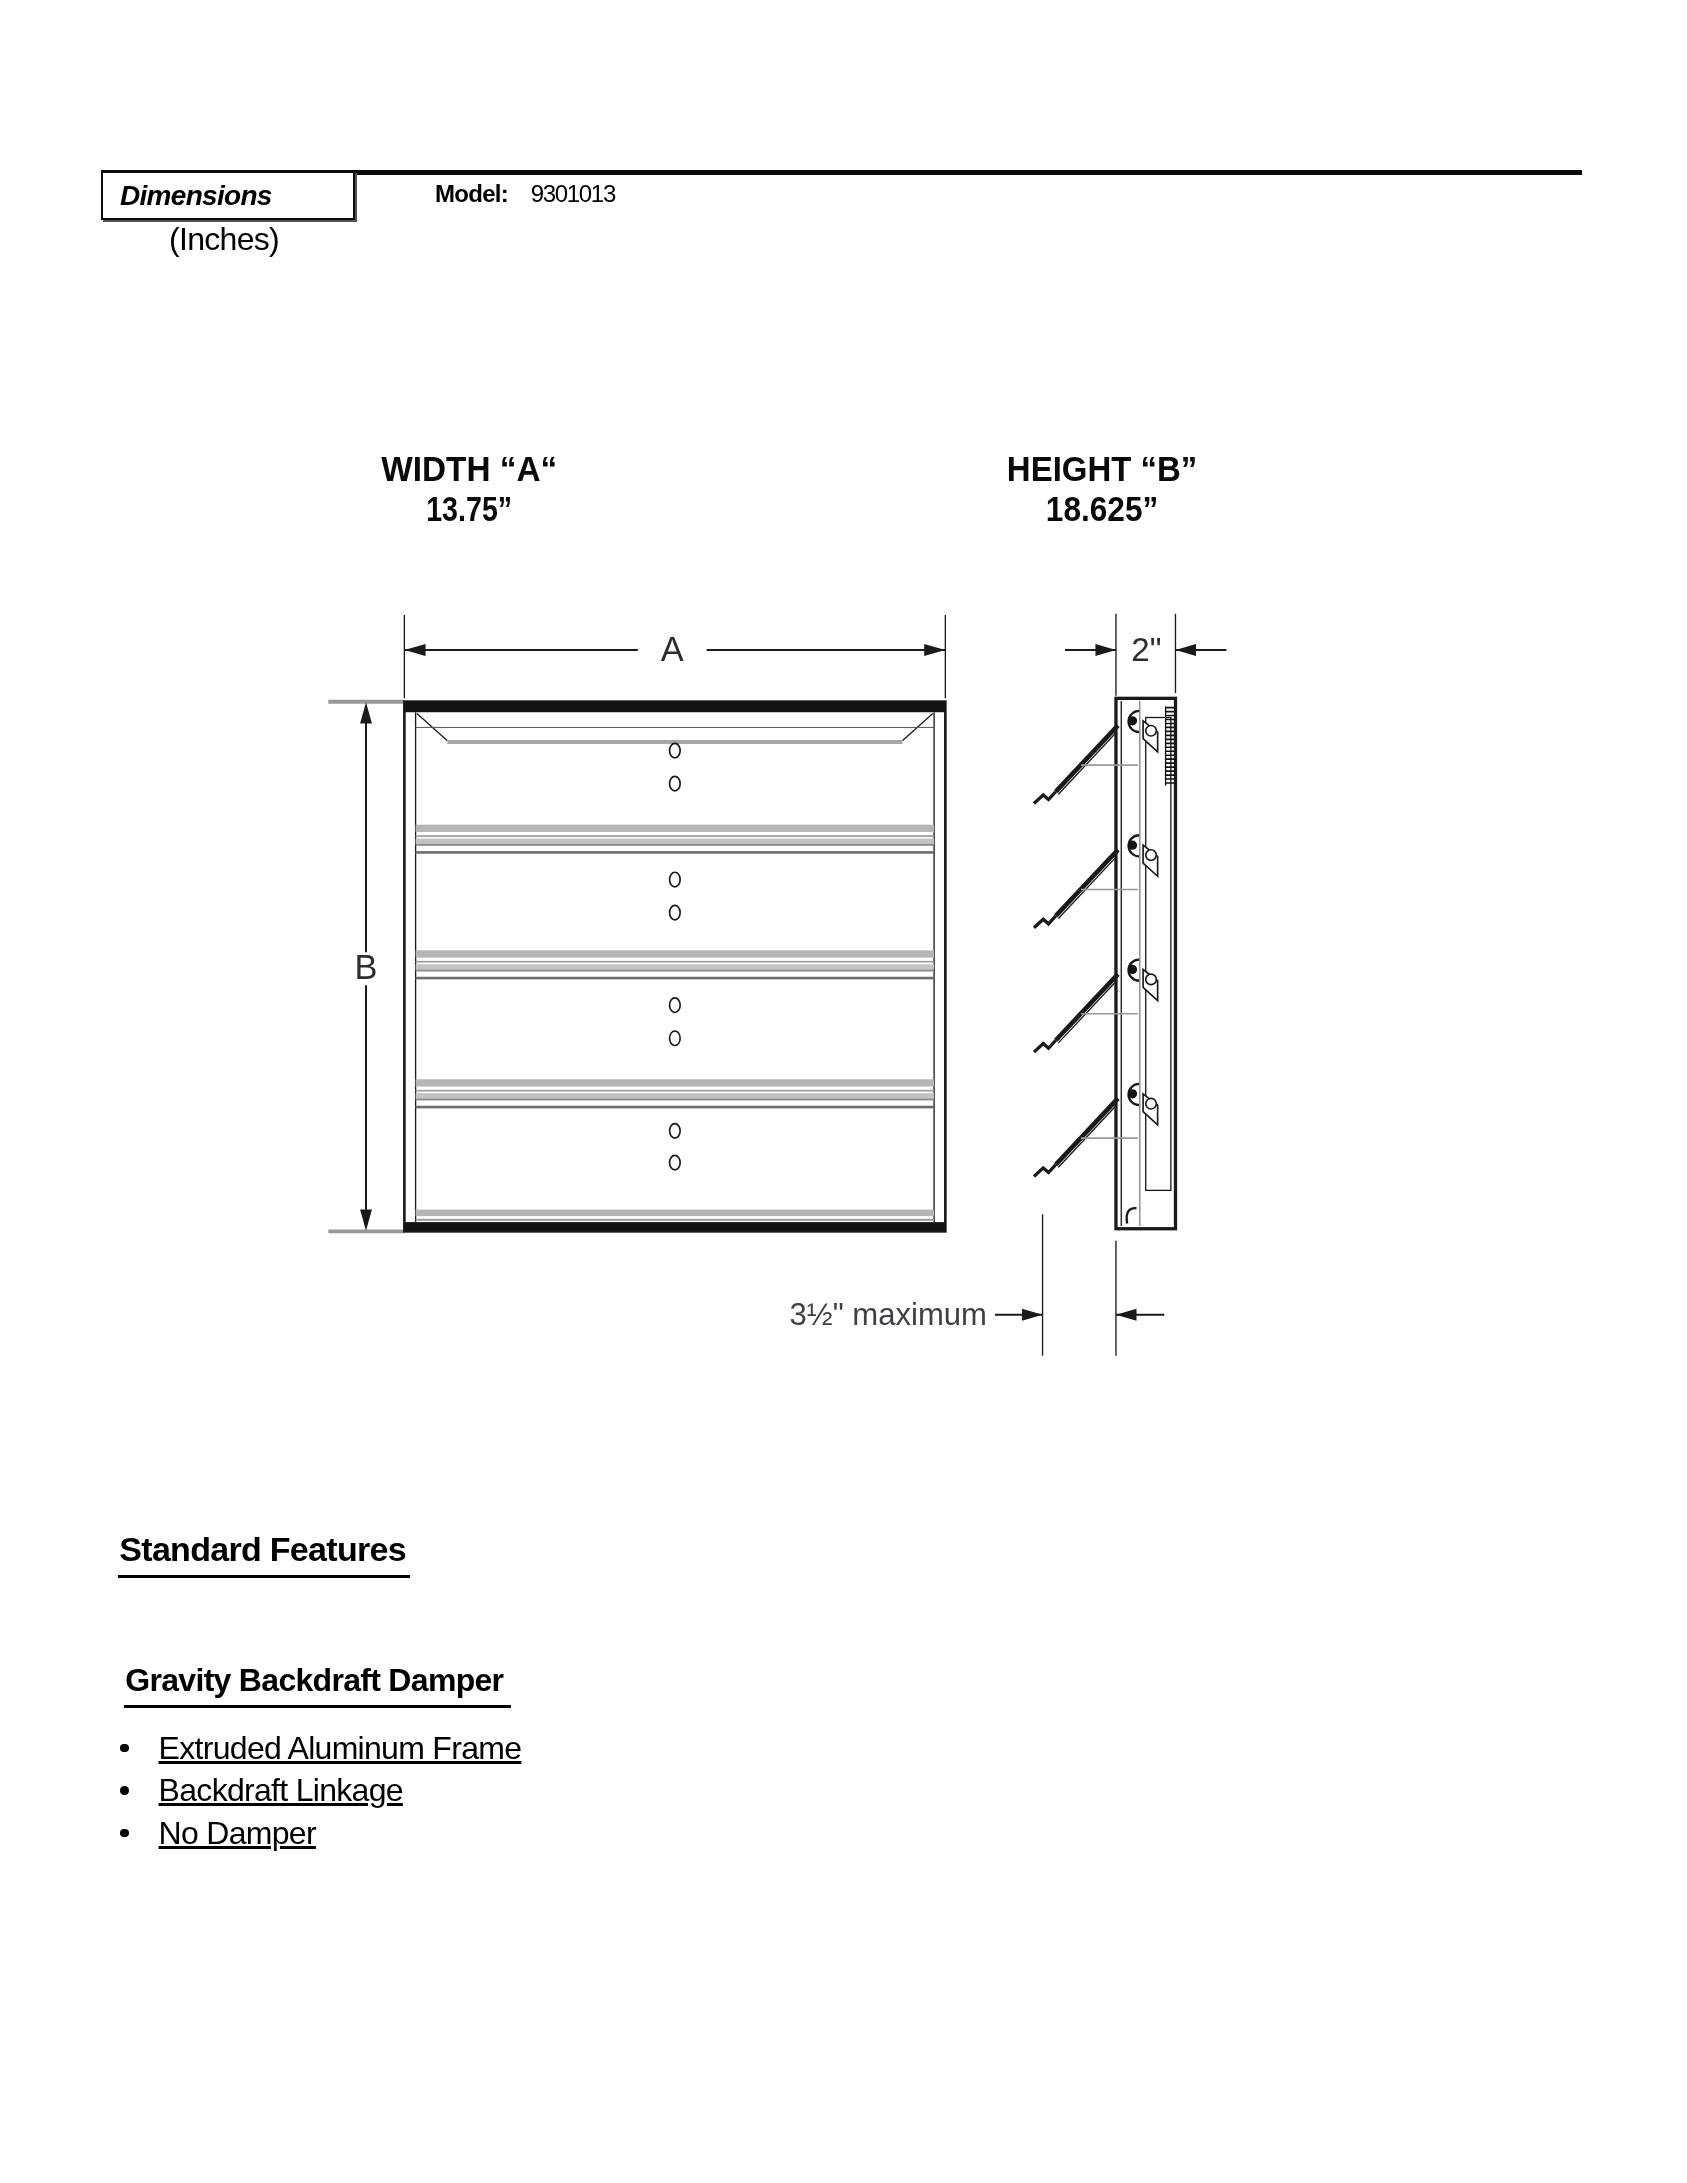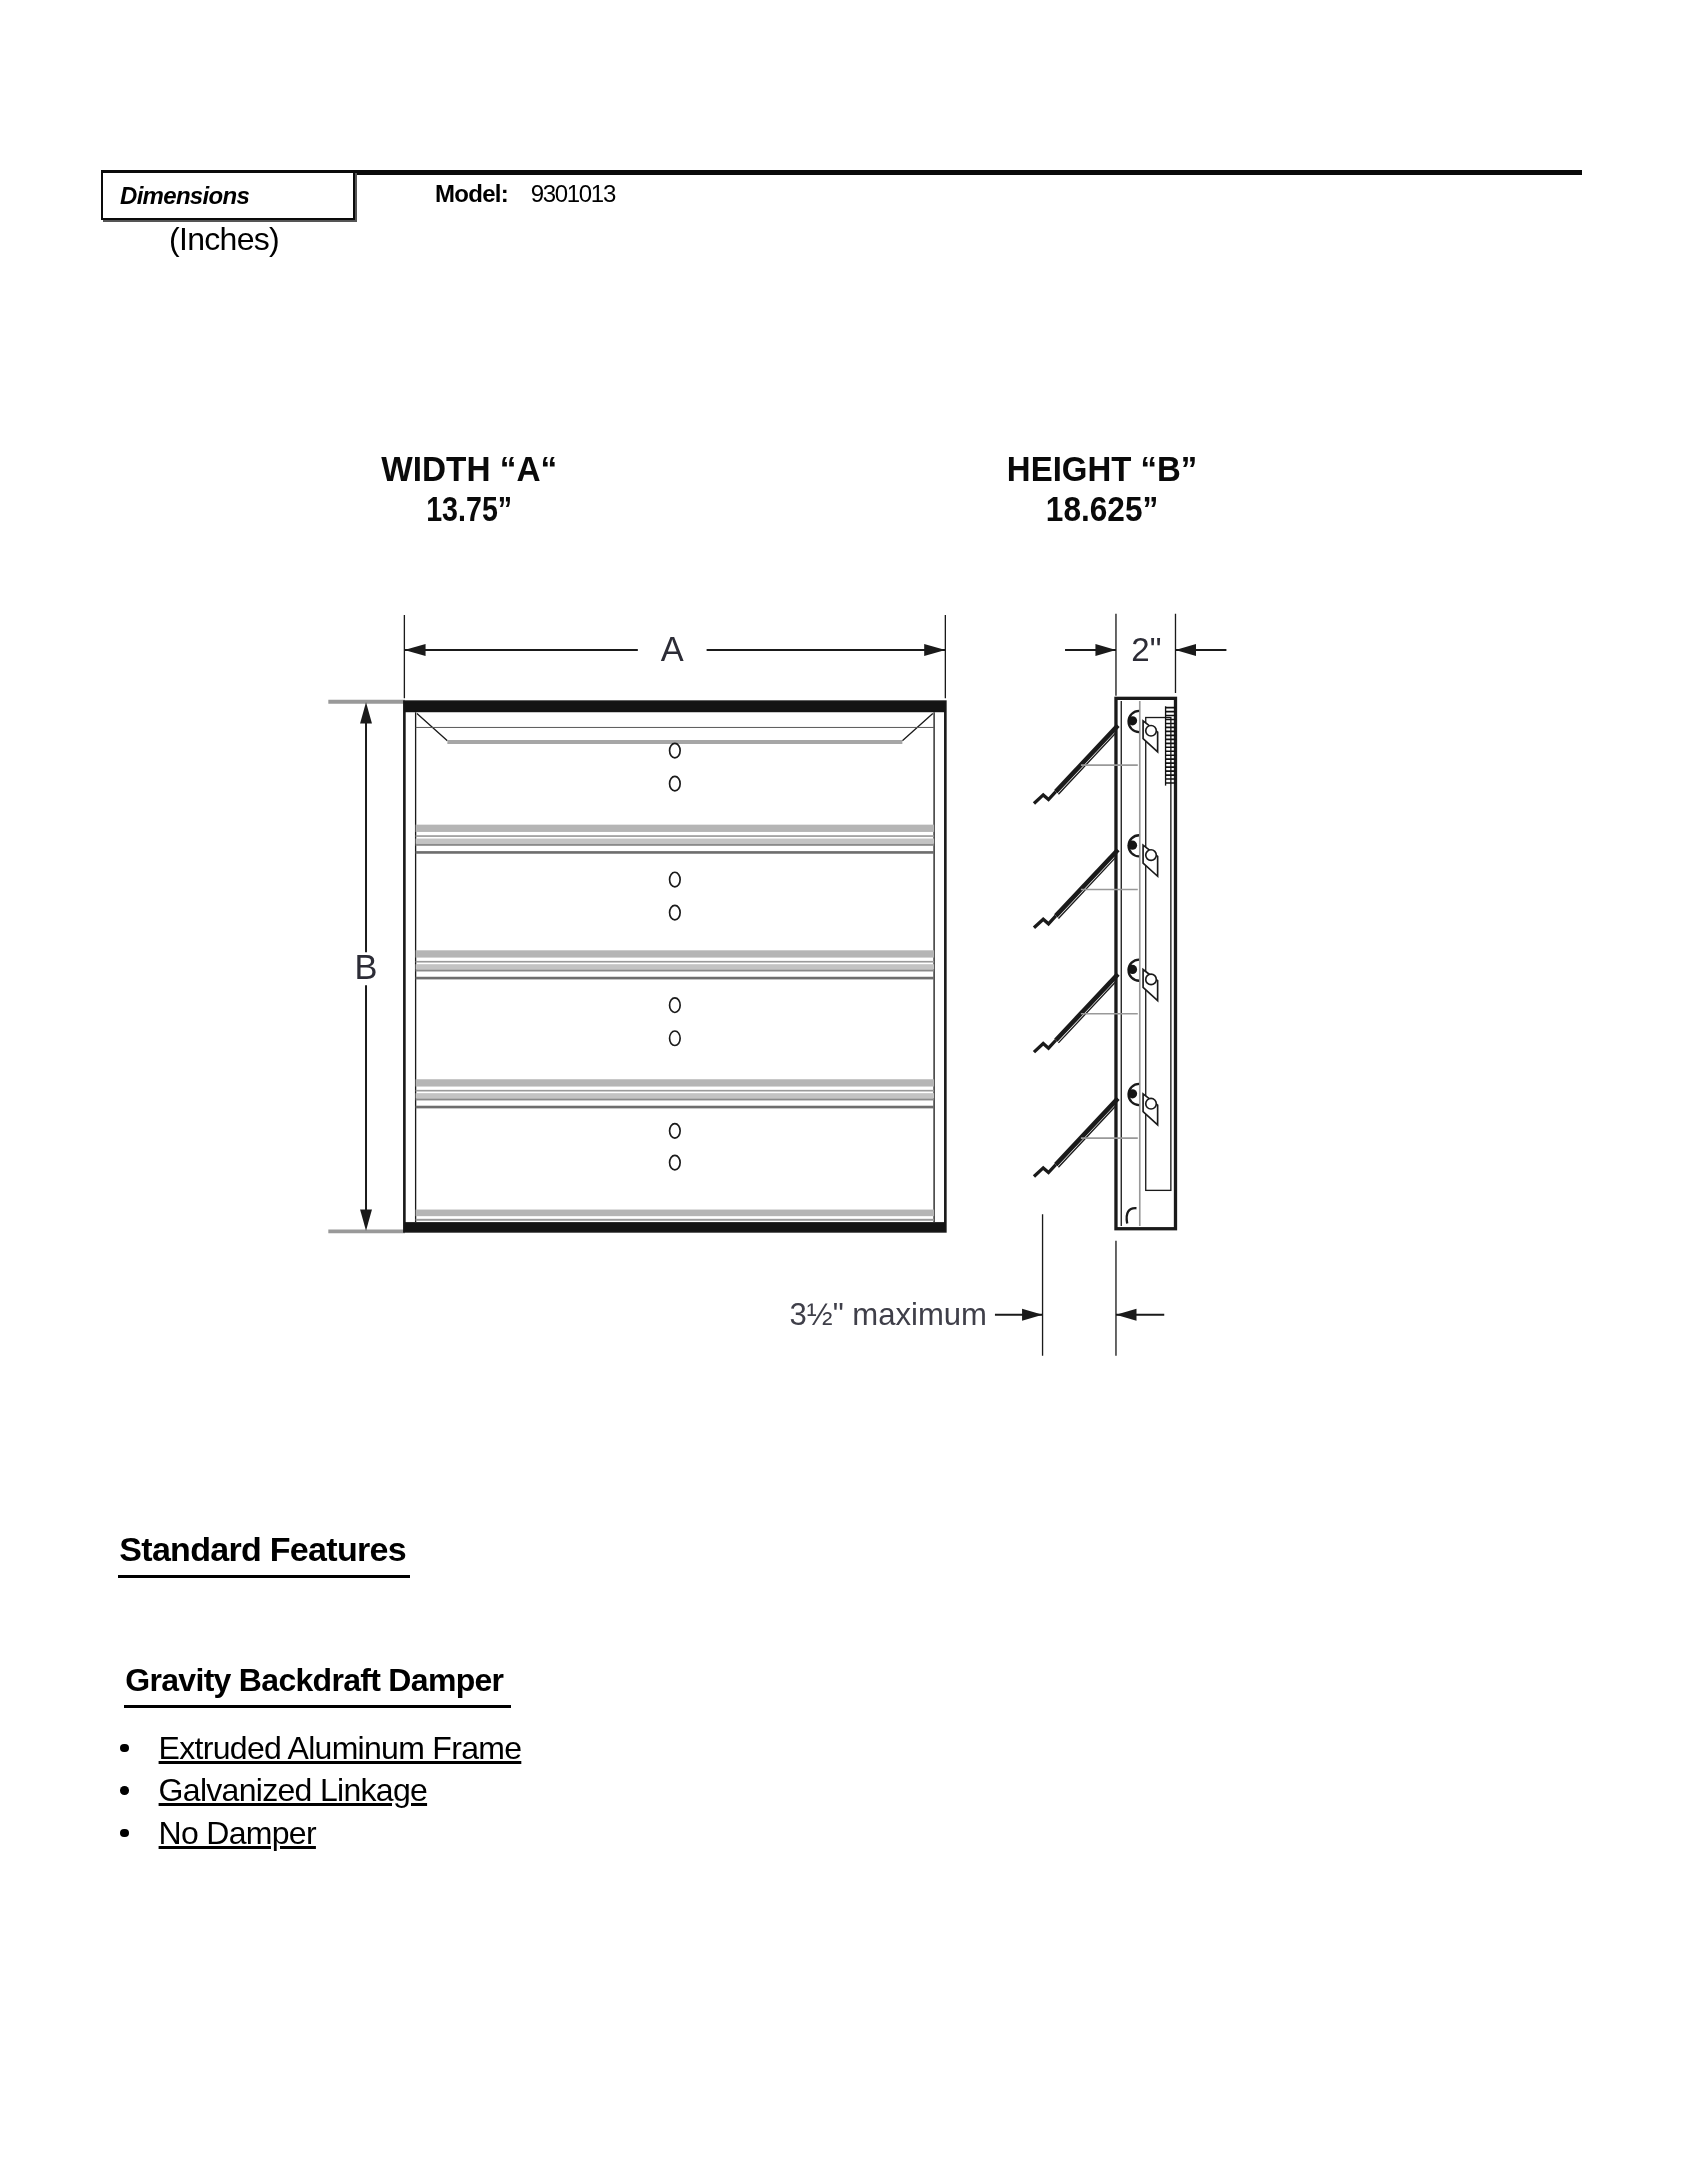--- a/index.html
+++ b/index.html
@@ -9,21 +9,21 @@
     overflow:hidden;
   }
   
   .top-rule{position:absolute;left:101px;top:170px;width:1481px;height:4.6px;background:#0a0a0a;}
   .dim-box{
     position:absolute;left:101px;top:171px;width:254px;height:49px;
     background:#fff;border:2.6px solid #0a0a0a;box-sizing:border-box;
     display:flex;align-items:center;box-shadow:2px 2px 0 #555;
   }
   .dim-box .dim-title{
-    font-size:24px;font-weight:bold;font-style:italic;padding-left:17px;letter-spacing:-0.7px;
+    font-size:28px;font-weight:bold;font-style:italic;padding-left:17px;letter-spacing:-0.7px;
   }
   .units{position:absolute;left:169px;top:221px;font-size:32px;letter-spacing:-0.7px;}
   .model-row{position:absolute;left:435px;top:180px;font-size:24px;}
   .model-row .model-label{font-weight:bold;letter-spacing:-0.7px;}
   .model-row .model-value{font-weight:normal;margin-left:22.5px;letter-spacing:-1.3px;}
   
   .drawing-svg{position:absolute;left:0;top:410px;}
   
   .features-heading{
     position:absolute;left:118px;top:1530px;font-size:34px;font-weight:bold;letter-spacing:-0.7px;
@@ -208,21 +208,21 @@
 
   <div class="features-heading">Standard Features</div>
   <div class="features-subheading">Gravity Backdraft Damper</div>
   <ul class="bullet-list">
     <li>
       <span class="bullet-dot"></span>
       <span class="bullet-text">Extruded Aluminum Frame</span>
     </li>
     <li>
       <span class="bullet-dot"></span>
-      <span class="bullet-text">Galvanized Linkage</span>
+      <span class="bullet-text">Backdraft Linkage</span>
     </li>
     <li>
       <span class="bullet-dot"></span>
       <span class="bullet-text">No Damper</span>
     </li>
   </ul>
 
 </div>
 
 

